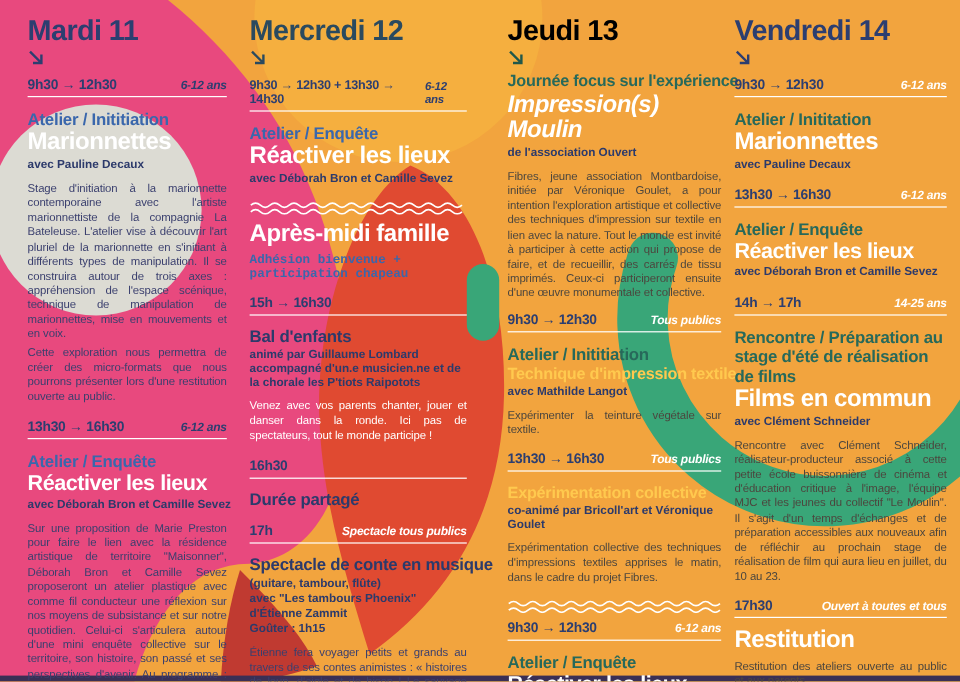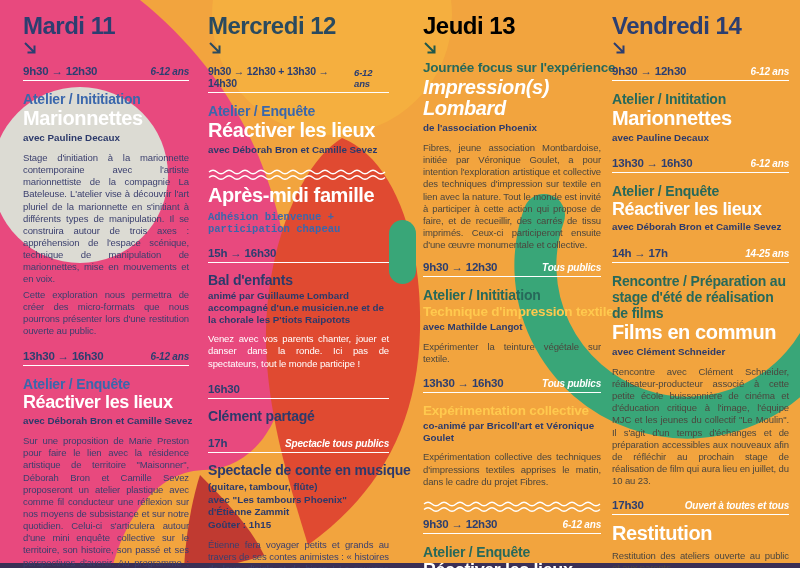--- a/index.html
+++ b/index.html
@@ -116,21 +116,21 @@
     <div class="trow" style="margin-top:12px">
       <span>15h → 16h30</span>
     </div>
     <div class="ntitle" style="margin-top:9px">Bal d'enfants</div>
     <div class="by">animé par Guillaume Lombard accompagné d'un.e musicien.ne et de la chorale les P'tiots Raipotots</div>
     <div class="body white" style="margin-top:7px">Venez avec vos parents chanter, jouer et danser dans la ronde. Ici pas de spectateurs, tout le monde participe !</div>
 
     <div class="trow" style="margin-top:13px">
       <span>16h30</span>
     </div>
-    <div class="ntitle" style="margin-top:9px">Clément partagé</div>
+    <div class="ntitle" style="margin-top:9px">Durée partagé</div>
 
     <div class="trow" style="margin-top:13px">
       <span>17h</span>
       <span class="aud aud-w">Spectacle tous publics</span>
     </div>
     <div class="ntitle nw" style="margin-top:9px">Spectacle de conte en musique</div>
     <div class="by" style="margin-top:3px">(guitare, tambour, flûte)</div>
     <div class="by" style="margin-top:1px">avec "Les tambours Phoenix" d'Étienne Zammit</div>
     <div class="by" style="margin-top:1px">Goûter : 1h15</div>
     <div class="body" style="margin-top:7px">Étienne fera voyager petits et grands au travers de ses contes animistes : « histoires de loup, d'aigle et de bison ! Le sauvage s'invite dans nos imaginaires pour nous parler d'un temps où les animaux et les humains cohabitaient harmonieusement ! Tambour, flûtes et paroles réveilleront nos propres racines et nos jeux d'enfants : « jouer autour du feu en chantant. »</div>
@@ -138,22 +138,22 @@
 
   <div class="col c3">
     <div class="day">Jeudi 13</div>
     <div class="arrow">
       <svg width="15" height="15" viewBox="0 0 15 15">
           <path d="M2 2 L11.5 11.5 M11.5 4.5 L11.5 11.5 L4.5 11.5" stroke="currentColor" stroke-width="2" fill="none"></path>
         </svg>
     </div>
 
     <div class="kicker teal nw" style="margin-top:4px;font-size:13.5px">Journée focus sur l'expérience</div>
-    <div class="wtitle t20 ital">Impression(s) Lombard</div>
-    <div class="by">de l'association Phoenix</div>
+    <div class="wtitle t20 ital">Impression(s) Moulin</div>
+    <div class="by">de l'association Ouvert</div>
     <div class="body">Fibres, jeune association Montbardoise, initiée par Véronique Goulet, a pour intention l'exploration artistique et collective des techniques d'impression sur textile en lien avec la nature. Tout le monde est invité à participer à cette action qui propose de faire, et de recueillir, des carrés de tissu imprimés. Ceux-ci participeront ensuite d'une œuvre monumentale et collective.</div>
 
     <div class="trow" style="margin-top:10px">
       <span>9h30 → 12h30</span>
       <span class="aud aud-w">Tous publics</span>
     </div>
     <div class="kicker teal">Atelier / Inititiation</div>
     <div class="ytitle nw">Technique d'impression textile</div>
     <div class="by">avec Mathilde Langot</div>
     <div class="body" style="margin-top:7px">Expérimenter la teinture végétale sur textile.</div>

